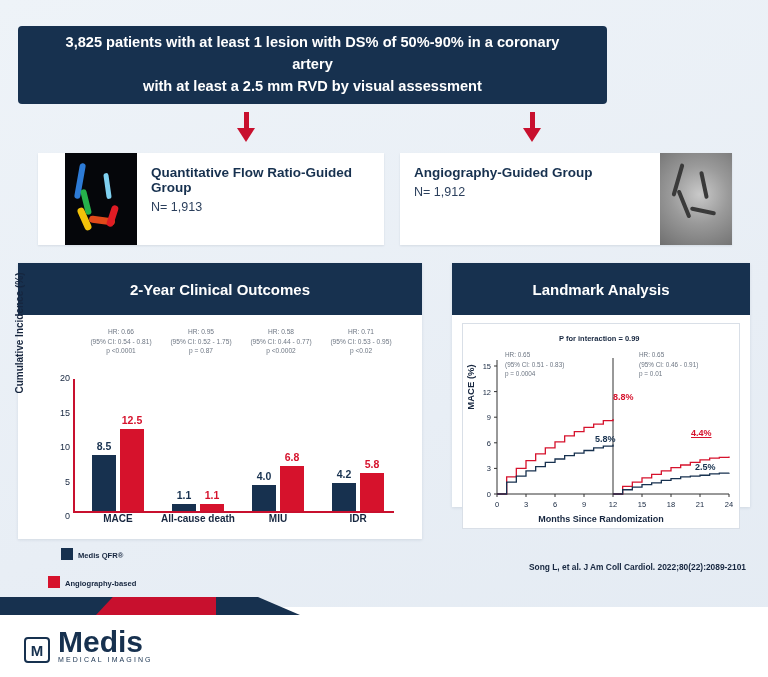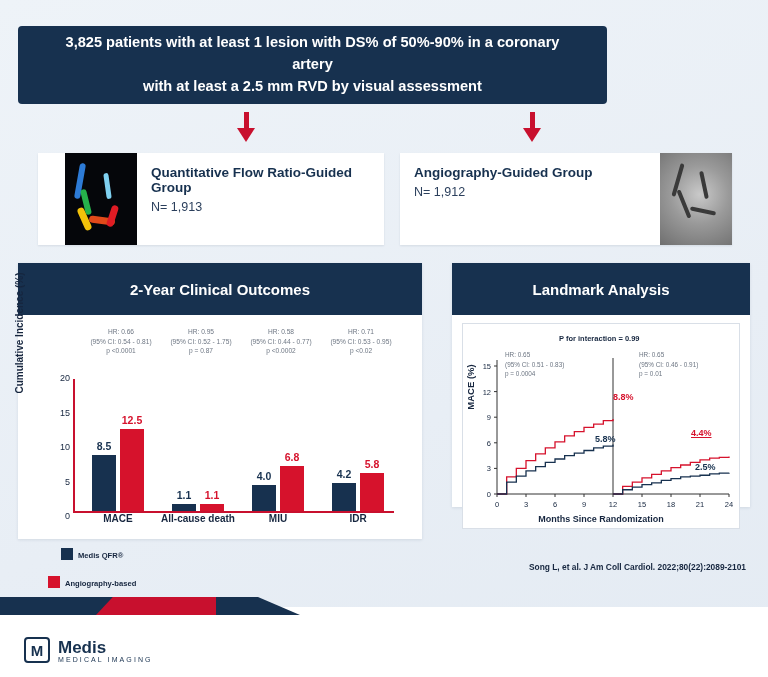--- a/index.html
+++ b/index.html
@@ -132,21 +132,21 @@
   .footer-accent2 {
     position:absolute; left:96px; bottom:62px; width:120px; height:18px; background:#c8102e;
     clip-path: polygon(14% 0, 100% 0, 100% 100%, 0% 100%);
   }
   .logo { position:absolute; left:24px; bottom:14px; display:flex; align-items:flex-end; gap:8px; }
   .logo-mark {
     width:26px; height:26px; border:2px solid #17314f; border-radius:4px;
     display:flex; align-items:center; justify-content:center;
     font-size:15px; font-weight:bold; color:#17314f; line-height:1;
   }
-  .logo-text .m { font-size:17px; font-weight:bold; color:#17314f; line-height:0.92; }
+  .logo-text .m { font-size:30px; font-weight:bold; color:#17314f; line-height:0.92; }
   .logo-text .s { font-size:7px; letter-spacing:2.1px; color:#17314f; }
   .tagline { position:absolute; right:26px; bottom:18px; font-size:17.5px; font-weight:bold; color:#17314f; }
   .tagline .red { color:#d6122c; }
 </style>
 </head>
 <body>
 
 <div class="page">
 
   <div class="banner">

